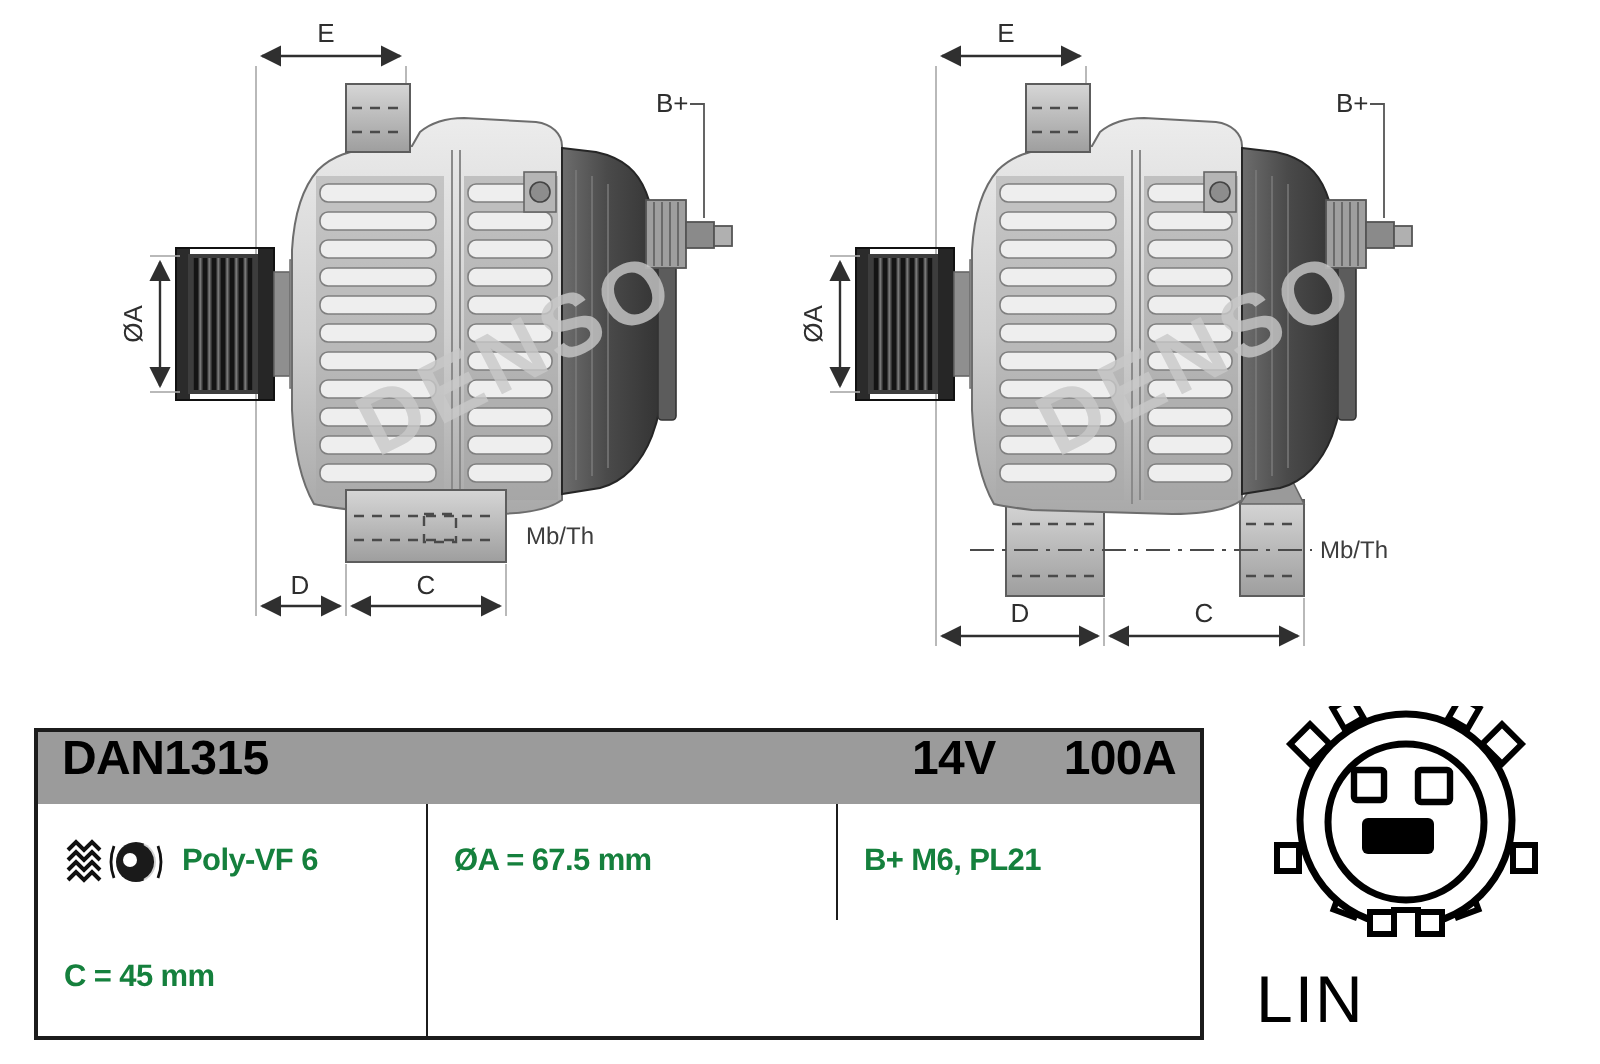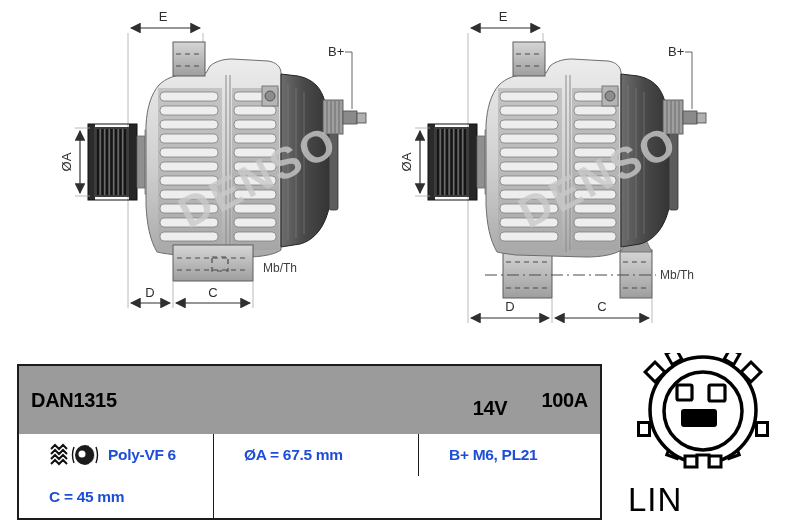--- a/index.html
+++ b/index.html
@@ -19,31 +19,31 @@
   .dash{stroke:#4a4a4a;stroke-width:1.2;stroke-dasharray:5 4;fill:none;}
   .dashdot{stroke:#4a4a4a;stroke-width:1.1;stroke-dasharray:12 4 2 4;fill:none;}
 
   
   .spec-table{
     position:absolute;left:17px;top:364px;width:585px;height:156px;
     border:2px solid #1c1c1c;box-sizing:border-box;background:#fff;
     display:flex;flex-direction:column;
   }
   .spec-header{
-    height:36px;flex:0 0 36px;background:#9b9b9b;display:flex;align-items:center;
-    padding:16px 12px;font-size:20px;font-weight:bold;color:#000;letter-spacing:-0.3px;
+    height:36px;flex:0 0 36px;background:#9b9b9b;display:flex;align-items:flex-start;
+    padding:0 12px;font-size:24px;font-weight:bold;color:#000;letter-spacing:-0.3px;
   }
   .spec-header .pn{flex:1;}
-  .spec-header .volt{margin-right:34px;margin-top:16px;}
+  .spec-header .volt{margin-right:34px;}
   .spec-body{
     flex:1;display:grid;grid-template-columns:194px 205px 1fr;grid-auto-rows:1fr;
   }
   .cell{
-    display:flex;align-items:center;padding-left:30px;
-    font-size:15.5px;font-weight:bold;color:#1d4ed8;letter-spacing:-0.3px;white-space:nowrap;
+    display:flex;align-items:center;padding-left:13px;
+    font-size:15.5px;font-weight:bold;color:#15803d;letter-spacing:-0.3px;white-space:nowrap;
   }
   .cell.c2,.cell.c3{border-left:1.5px solid #1c1c1c;text-align:right;}
   .pulley-ico{margin-right:7px;flex:0 0 auto;}
 
   
   .connector{position:absolute;left:628px;top:353px;width:150px;height:170px;text-align:left;}
   .connector svg{display:block;width:150px;height:122px;}
   .lin-label{font-size:33px;color:#000;letter-spacing:1px;line-height:1;margin-top:8px;font-weight:400;}
 </style>
 </head>

